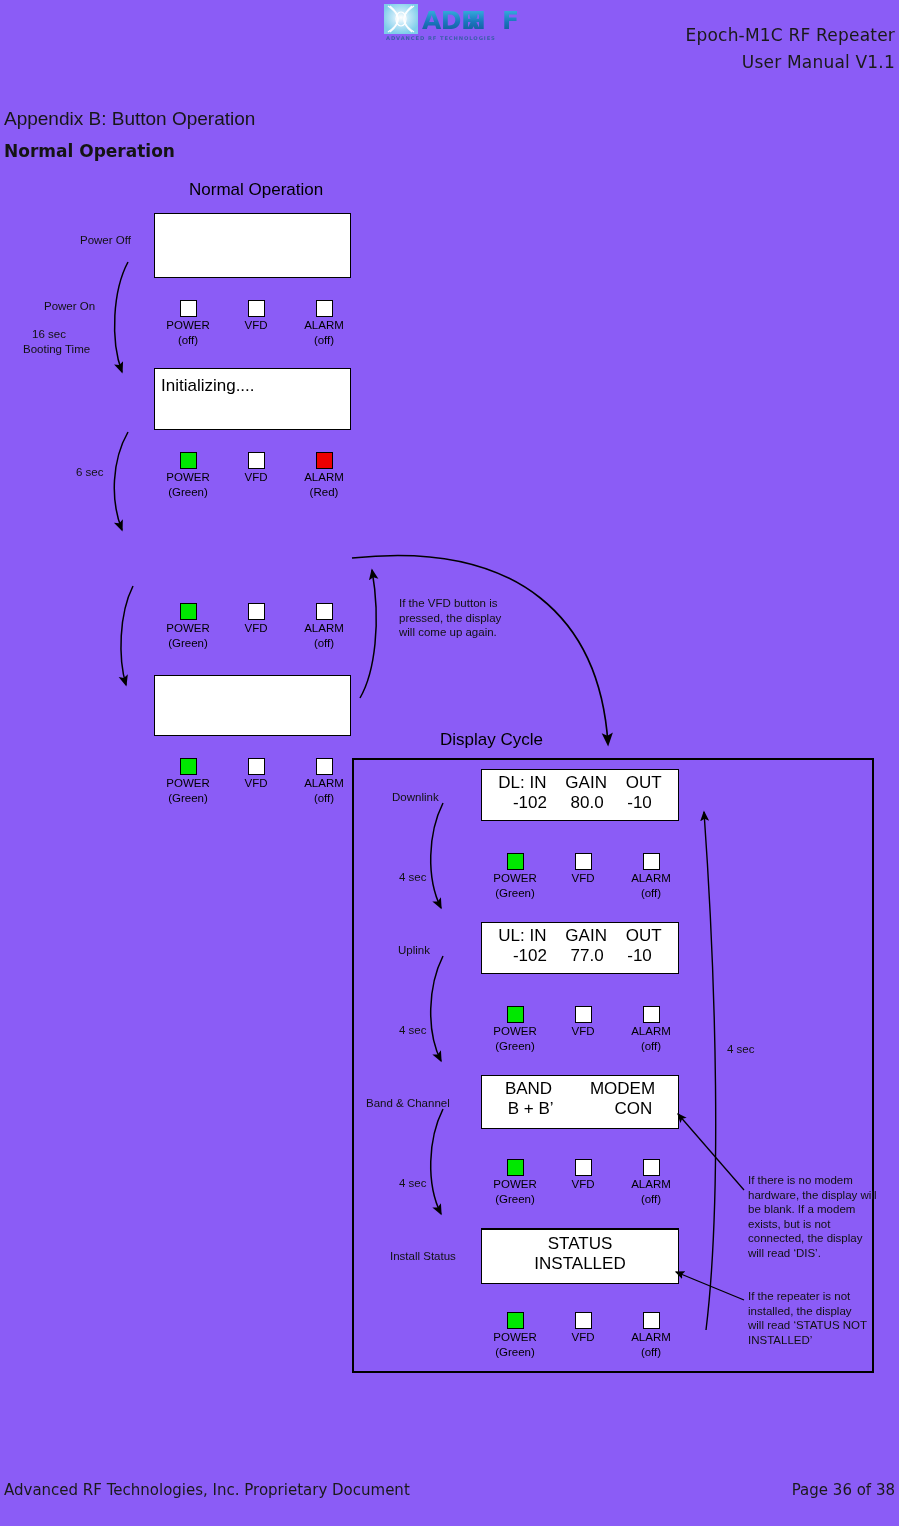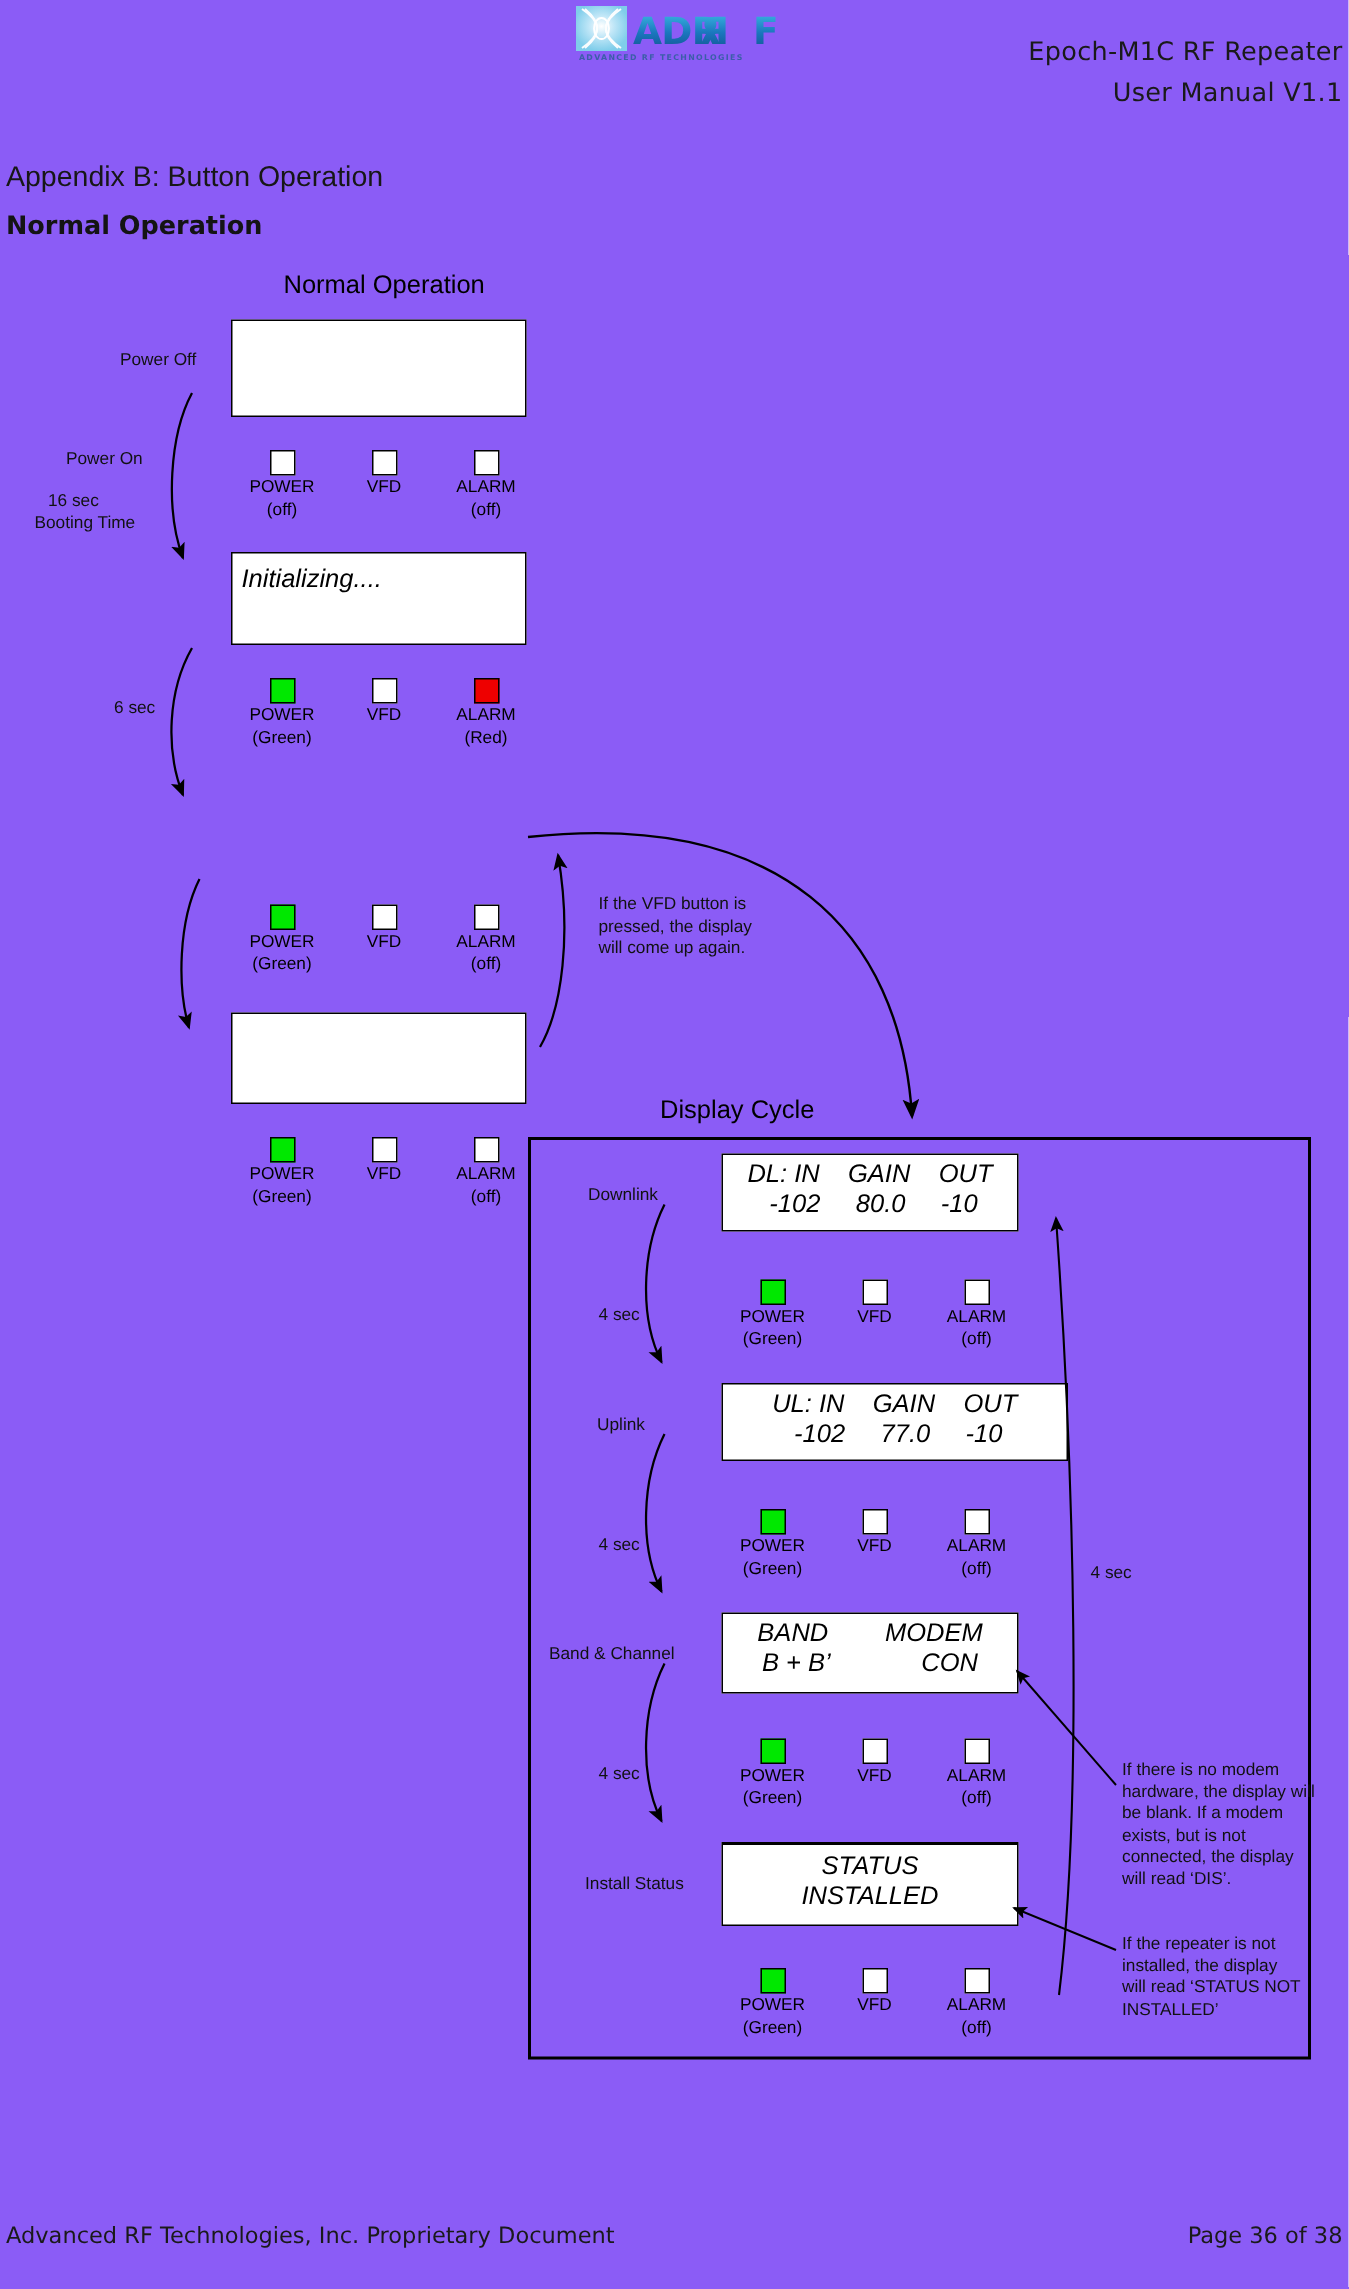--- a/index.html
+++ b/index.html
@@ -70,21 +70,20 @@
   .vfd-box {
     border: 1.4px solid #000;
     background: #fff;
     box-sizing: border-box;
   }
   .vfd-box .vfd-line {
     font-size: 17px;
     line-height: 20px;
     color: #000;
     white-space: pre;
-    font-style: italic;
   }
   .vfd-left {
     padding-left: 6px;
     padding-top: 7px;
   }
   .vfd-center { text-align: center; }
 
   
   .led-row { width: 210px; height: 52px; }
   .led-cell { position: absolute; width: 66px; text-align: center; }
@@ -300,21 +299,21 @@
       <div class="led-sq"></div>
       <div class="led-lab">VFD</div>
     </div>
     <div class="led-cell" style="left:136px; top:0px;">
       <div class="led-sq"></div>
       <div class="led-lab">ALARM</div>
       <div class="led-lab">(off)</div>
     </div>
   </div>
 
-  <div class="abs vfd-box" style="left:481px; top:922px; width:231px; height:52px; padding-top:3px;">
+  <div class="abs vfd-box" style="left:481px; top:922px; width:198px; height:52px; padding-top:3px;">
     <div class="vfd-line vfd-center">UL: IN    GAIN    OUT</div>
     <div class="vfd-line vfd-center"> -102     77.0     -10</div>
   </div>
   <div class="abs led-row" style="left:482px; top:1006px;">
     <div class="led-cell" style="left:0px; top:0px;">
       <div class="led-sq green"></div>
       <div class="led-lab">POWER</div>
       <div class="led-lab">(Green)</div>
     </div>
     <div class="led-cell" style="left:68px; top:0px;">

